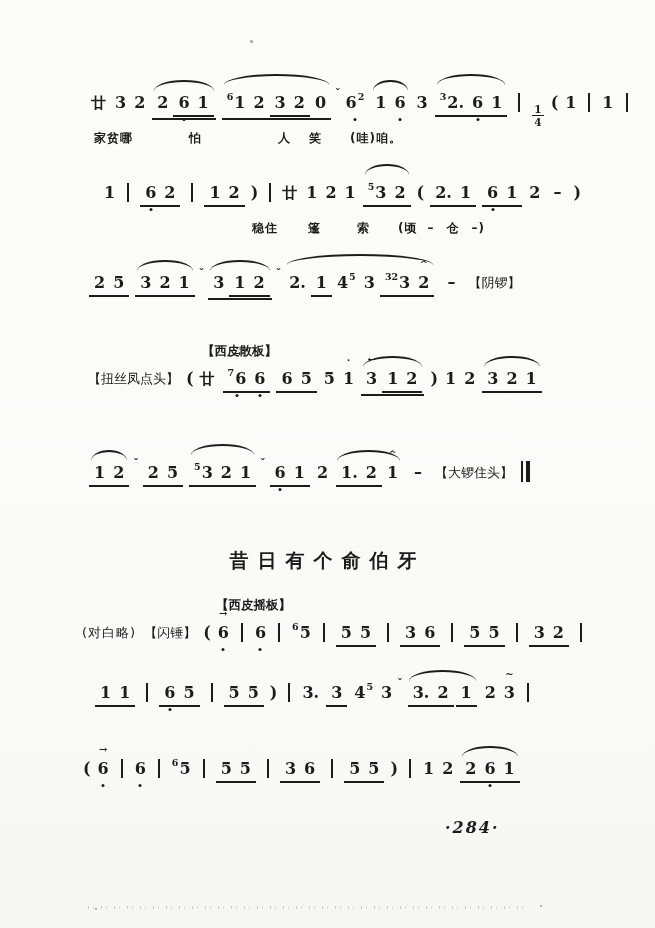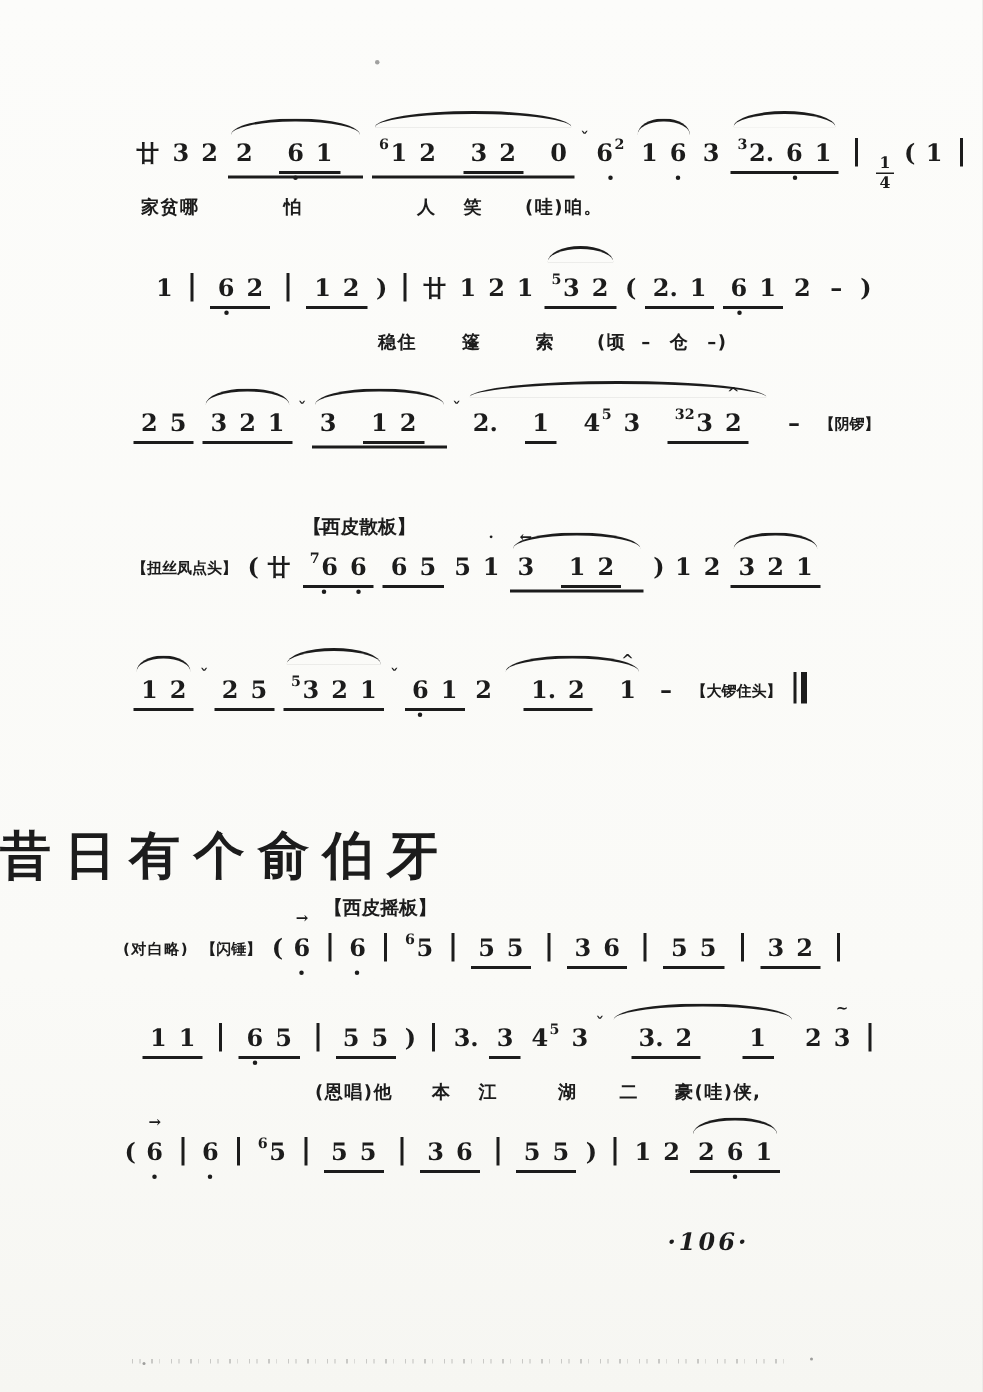--- a/index.html
+++ b/index.html
@@ -15,43 +15,43 @@
       font-family:"DejaVu Serif",serif;font-weight:bold;font-size:16px;line-height:22px;}
   .nw[data-mk]::before{content:attr(data-mk);position:absolute;top:-13px;left:50%;
       transform:translateX(-50%);font-size:10px;font-weight:bold;line-height:1;}
   .nw.db::after{content:"";position:absolute;left:50%;transform:translateX(-50%);
       bottom:-7px;width:3px;height:3px;border-radius:50%;background:#1c1c1c;}
   .grace,.graft{font-size:9.5px;vertical-align:8px;letter-spacing:0;}
   .grace{margin-right:1px;} .graft{margin-left:1px;}
   
   .grp{position:relative;display:inline-block;margin:0 3px;}
   .grp.ul{border-bottom:2px solid #1c1c1c;padding:0 1px 1px 1px;}
-  .grp .grp{margin:0 14px;}
+  .grp .grp{margin:0 1px;}
   .grp.sl::before{content:"";position:absolute;top:-12px;left:2px;right:2px;height:9px;
       border-top:2px solid #1c1c1c;border-radius:50% 50% 0 0/100% 100% 0 0;}
   
   .bar{display:inline-block;width:2px;height:19px;background:#1c1c1c;
        margin:0 8px;vertical-align:-4px;}
   .barf{display:inline-flex;gap:3px;vertical-align:-4px;margin:0 4px;}
   .barf i{display:block;height:21px;background:#1c1c1c;}
   .barf i:first-child{width:2px;} .barf i:last-child{width:4px;}
   .sym{display:inline-block;margin:0 3px;font-family:"DejaVu Serif",serif;
        font-weight:bold;font-size:16px;}
   .sym.sp{font-family:"DejaVu Sans",sans-serif;font-size:15px;margin-right:5px;}
   .sym.br{font-size:11px;vertical-align:11px;margin:0 1px;}
   .sym.dash{margin:0 9px;}
-  .tag{display:inline-block;font-weight:bold;font-size:10px;margin:0 4px;
+  .tag{display:inline-block;font-weight:normal;font-size:13px;margin:0 4px;
        vertical-align:1px;letter-spacing:0;}
   .frac{display:inline-flex;flex-direction:column;align-items:center;
         font-family:"DejaVu Serif",serif;font-weight:bold;font-size:10.5px;
         line-height:1.15;vertical-align:-5px;margin:0 4px;}
   .frac b:first-child{border-bottom:1.5px solid #1c1c1c;padding:0 2px;}
   .overtag{position:absolute;top:-19px;font-weight:bold;font-size:12.5px;}
-  .song-title{position:absolute;top:548px;left:0;width:100%;
-      font-family:Liberation Mono, monospace;font-weight:bold;font-size:34px;letter-spacing:9px;}
+  .song-title{position:absolute;top:548px;left:0;width:100%;text-align:center;
+      font-family:Liberation Mono, monospace;font-weight:bold;font-size:19px;letter-spacing:9px;}
   .page-number{position:absolute;top:818px;left:445px;
       font-family:"DejaVu Serif",serif;font-style:italic;font-weight:bold;font-size:16px;letter-spacing:2px;}
   .speck{position:absolute;border-radius:50%;background:#555;opacity:.55;}
   .noise-strip{position:absolute;top:906px;left:88px;width:440px;height:3px;opacity:.4;
       background:repeating-linear-gradient(90deg,rgba(20,20,20,.5) 0 1px,transparent 1px 5px,
       rgba(20,20,20,.3) 5px 6px,transparent 6px 13px);}
 </style>
 </head>
 <body>
 
@@ -67,37 +67,36 @@
       <div class="staff"><span class="nw">1</span><span class="bar"></span><span class="grp ul"><span class="nw db">6</span><span class="nw">2</span></span><span class="bar"></span><span class="grp ul"><span class="nw">1</span><span class="nw">2</span></span><span class="sym">)</span><span class="bar"></span><span class="sym sp">廿</span><span class="nw">1</span><span class="nw">2</span><span class="nw">1</span><span class="grp sl ul"><span class="nw"><span class="grace">5</span>3</span><span class="nw">2</span></span><span class="sym">(</span><span class="grp ul"><span class="nw">2.</span><span class="nw">1</span></span><span class="grp ul"><span class="nw db">6</span><span class="nw">1</span></span><span class="nw">2</span><span class="sym dash">–</span><span class="sym">)</span></div>
       <div class="lyrics"><span class="lyr" style="margin-left: 152px;">稳住</span><span class="lyr" style="margin-left: 30px;">篷</span><span class="lyr" style="margin-left: 36px;">索</span><span class="lyr" style="margin-left: 28px;">(顷</span><span class="lyr" style="margin-left: 10px;">–</span><span class="lyr" style="margin-left: 12px;">仓</span><span class="lyr" style="margin-left: 12px;">–)</span></div>
     </div>
   <div class="music-line" id="line2" style="top:266px;left:86px;">
       <div class="staff"><span class="grp ul"><span class="nw">2</span><span class="nw">5</span></span><span class="grp sl ul"><span class="nw">3</span><span class="nw">2</span><span class="nw">1</span></span><span class="sym br">ˇ</span><span class="grp sl ul"><span class="nw">3</span><span class="grp ul"><span class="nw">1</span><span class="nw">2</span></span></span><span class="sym br">ˇ</span><span class="grp sl"><span class="nw">2.</span><span class="grp ul"><span class="nw">1</span></span><span class="nw">4<span class="graft">5</span></span><span class="nw">3</span><span class="grp ul"><span class="nw"><span class="grace">32</span>3</span><span class="nw" data-mk="^">2</span></span></span><span class="sym dash">–</span><span class="tag">【阴锣】</span></div>
     </div>
   <div class="music-line" id="line3" style="top:362px;left:84px;">
       <div class="overtag" style="left: 118px;">【西皮散板】</div>
       <div class="staff"><span class="tag">【扭丝凤点头】</span><span class="sym">(</span><span class="sym sp">廿</span><span class="grp ul"><span class="nw db" data-mk="→"><span class="grace">7</span>6</span><span class="nw db">6</span></span><span class="grp ul"><span class="nw">6</span><span class="nw">5</span></span><span class="nw">5</span><span class="nw" data-mk="·">1</span><span class="grp sl ul"><span class="nw" data-mk="←">3</span><span class="grp ul"><span class="nw">1</span><span class="nw">2</span></span></span><span class="sym">)</span><span class="nw">1</span><span class="nw">2</span><span class="grp sl ul"><span class="nw">3</span><span class="nw">2</span><span class="nw">1</span></span></div>
     </div>
-  <div class="music-line" id="line4" style="top:444px;left:86px;">
+  <div class="music-line" id="line4" style="top:456px;left:86px;">
       <div class="staff"><span class="grp sl ul"><span class="nw">1</span><span class="nw">2</span></span><span class="sym br">ˇ</span><span class="grp ul"><span class="nw">2</span><span class="nw">5</span></span><span class="grp sl ul"><span class="nw"><span class="grace">5</span>3</span><span class="nw">2</span><span class="nw">1</span></span><span class="sym br">ˇ</span><span class="grp ul"><span class="nw db">6</span><span class="nw">1</span></span><span class="nw">2</span><span class="grp sl"><span class="grp ul"><span class="nw">1.</span><span class="nw">2</span></span><span class="nw" data-mk="^">1</span></span><span class="sym dash">–</span><span class="tag">【大锣住头】</span><span class="barf">
           <i></i>
           <i></i>
         </span></div>
     </div>
   <div class="song-title">昔日有个俞伯牙</div>
   <div class="music-line" id="line5" style="top:616px;left:78px;">
       <div class="overtag" style="left: 138px;">【西皮摇板】</div>
       <div class="staff"><span class="tag" style="letter-spacing: 1px;">(对白略)</span><span class="tag">【闪锤】</span><span class="sym">(</span><span class="nw db" data-mk="→">6</span><span class="bar"></span><span class="nw db">6</span><span class="bar"></span><span class="nw"><span class="grace">6</span>5</span><span class="bar"></span><span class="grp ul"><span class="nw">5</span><span class="nw">5</span></span><span class="bar"></span><span class="grp ul"><span class="nw">3</span><span class="nw">6</span></span><span class="bar"></span><span class="grp ul"><span class="nw">5</span><span class="nw">5</span></span><span class="bar"></span><span class="grp ul"><span class="nw">3</span><span class="nw">2</span></span><span class="bar"></span></div>
     </div>
   <div class="music-line" id="line6" style="top:676px;left:92px;">
       <div class="staff"><span class="grp ul"><span class="nw">1</span><span class="nw">1</span></span><span class="bar"></span><span class="grp ul"><span class="nw db">6</span><span class="nw">5</span></span><span class="bar"></span><span class="grp ul"><span class="nw">5</span><span class="nw">5</span></span><span class="sym">)</span><span class="bar"></span><span class="nw">3.</span><span class="grp ul"><span class="nw">3</span></span><span class="nw">4<span class="graft">5</span></span><span class="nw">3</span><span class="sym br">ˇ</span><span class="grp sl"><span class="grp ul"><span class="nw">3.</span><span class="nw">2</span></span><span class="grp ul"><span class="nw">1</span></span></span><span class="nw">2</span><span class="nw" data-mk="~">3</span><span class="bar"></span></div>
-      <div class="lyrics"><span class="lyr" style="margin-left: 118px;">(恩唱)他</span><span class="lyr" style="margin-left: 26px;">本</span><span class="lyr" style="margin-left: 18px;">江</span><span class="lyr" style="margin-left: 40px;">湖</span><span class="lyr" style="margin-left: 28px;">二</span><span class="lyr" style="margin-left: 24px;">豪(哇)侠,</span></div>
     </div>
   <div class="music-line" id="line7" style="top:752px;left:80px;">
       <div class="staff"><span class="sym">(</span><span class="nw db" data-mk="→">6</span><span class="bar"></span><span class="nw db">6</span><span class="bar"></span><span class="nw"><span class="grace">6</span>5</span><span class="bar"></span><span class="grp ul"><span class="nw">5</span><span class="nw">5</span></span><span class="bar"></span><span class="grp ul"><span class="nw">3</span><span class="nw">6</span></span><span class="bar"></span><span class="grp ul"><span class="nw">5</span><span class="nw">5</span></span><span class="sym">)</span><span class="bar"></span><span class="nw">1</span><span class="nw">2</span><span class="grp sl ul"><span class="nw">2</span><span class="nw db">6</span><span class="nw">1</span></span></div>
     </div>
-  <div class="page-number">·106·</div>
+  <div class="page-number">·284·</div>
 
   <div class="speck" style="top:40px;left:250px;width:3px;height:3px;"></div>
   <div class="speck" style="top:908px;left:95px;width:2px;height:2px;"></div>
   <div class="speck" style="top:905px;left:540px;width:2px;height:2px;"></div>
   <div class="noise-strip"></div>
 </div>
 
 </body></html>

